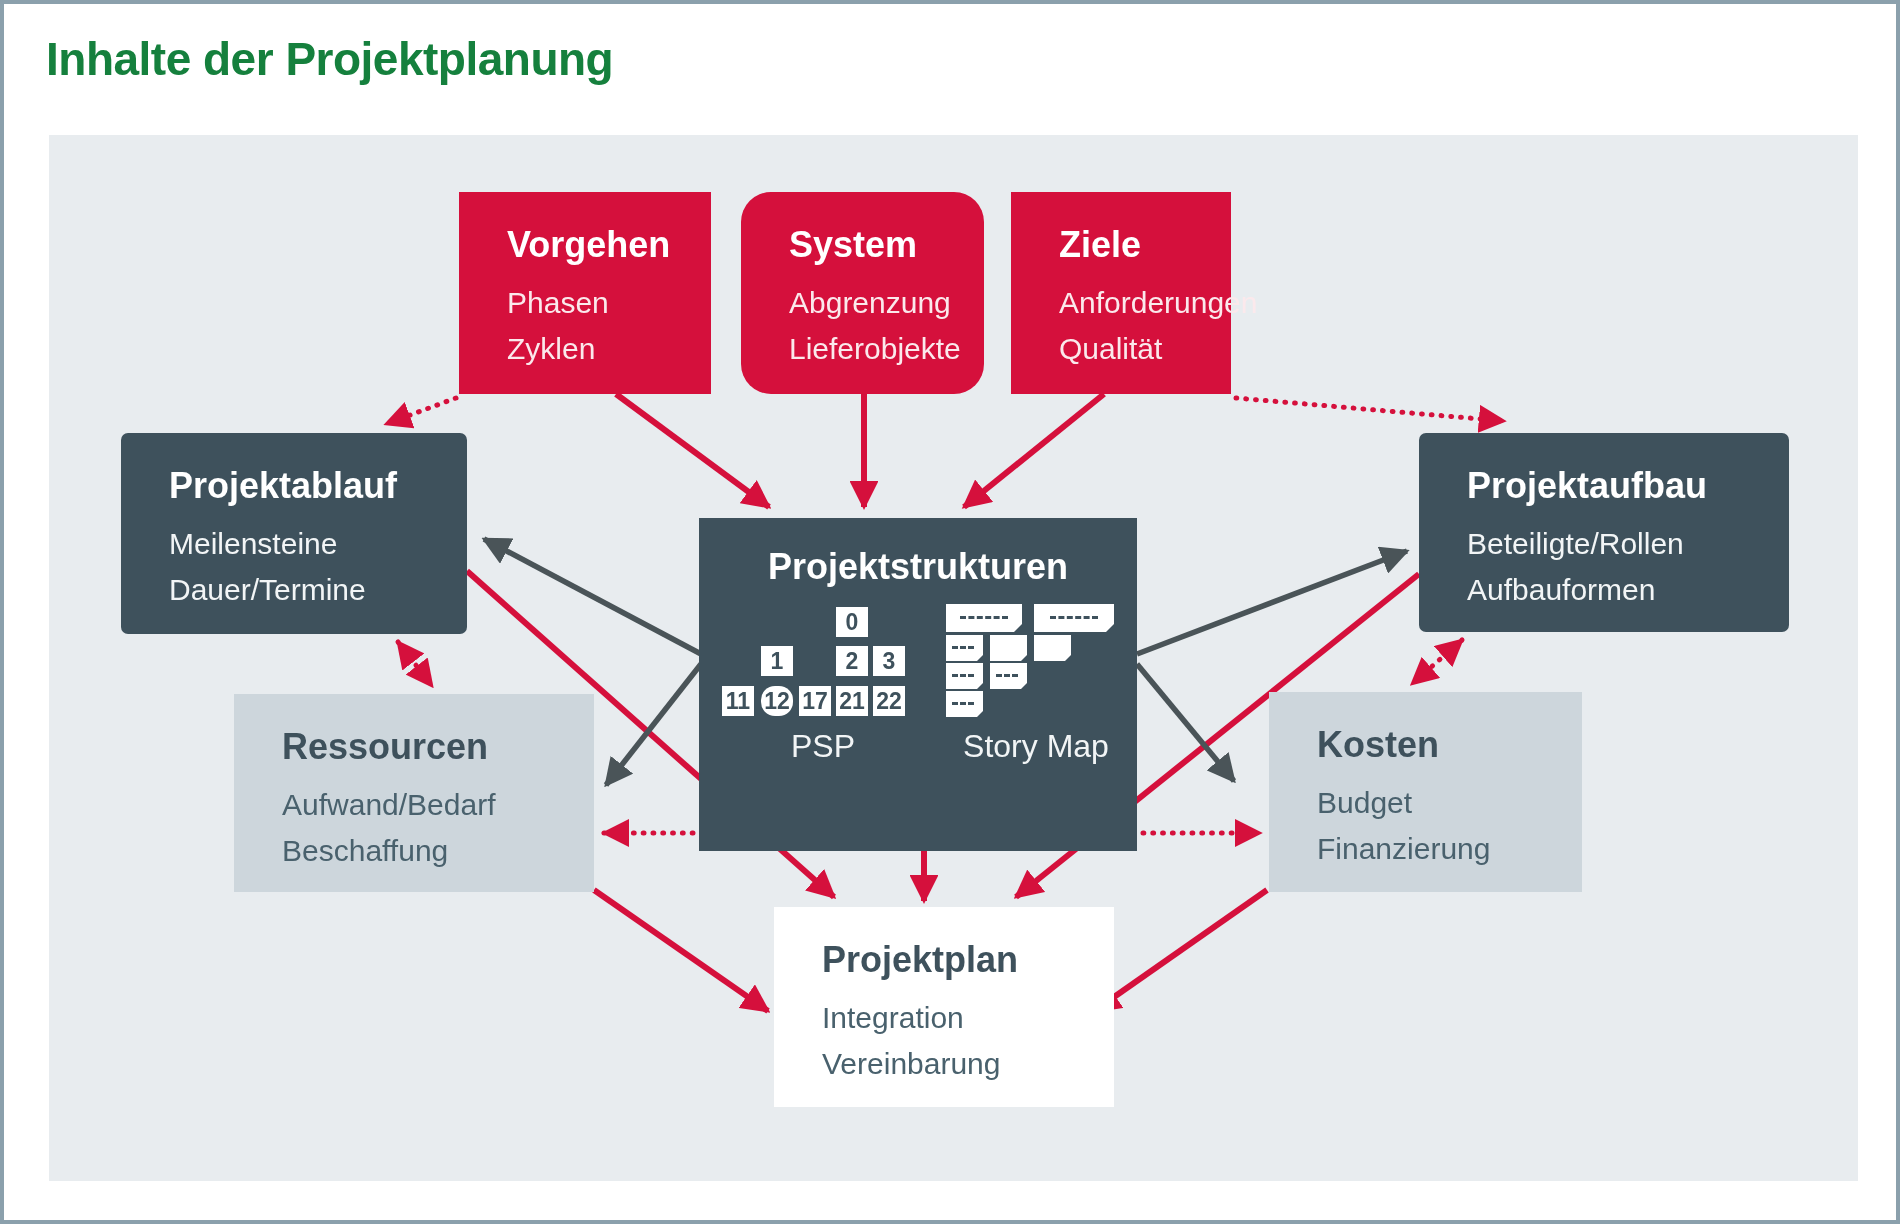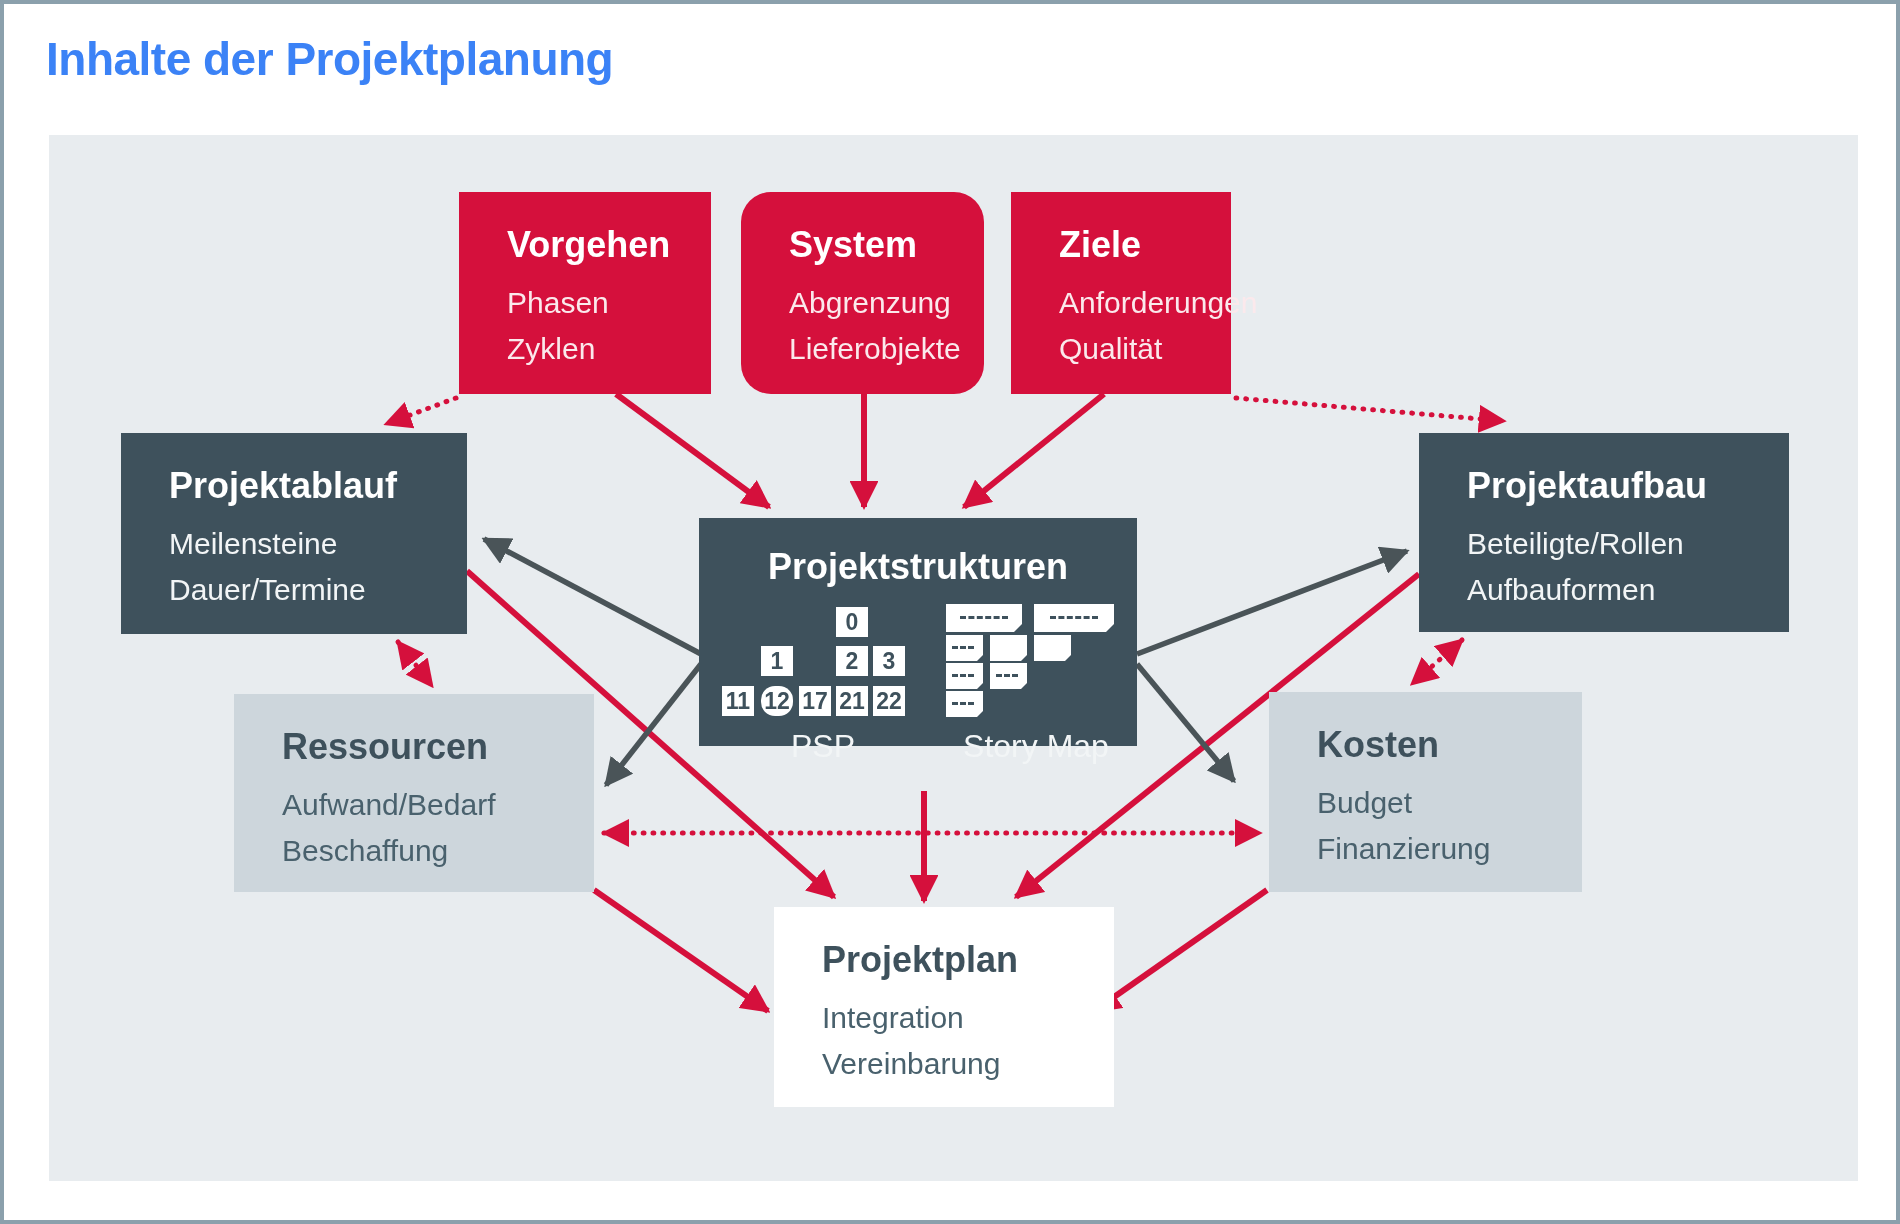--- a/index.html
+++ b/index.html
@@ -3,33 +3,33 @@
 <meta charset="utf-8">
 <style>
   html,body{margin:0;padding:0;background:#ffffff;}
   .stage{
     position:relative;width:1900px;height:1224px;background:#ffffff;
     border:4px solid #8ba0ac;box-sizing:border-box;overflow:hidden;
     font-family:"Liberation Sans", sans-serif;
   }
   .page-title{
     position:absolute;left:42px;top:28px;
-    font-size:46px;font-weight:bold;color:#3b82f6;letter-spacing:-0.5px;
+    font-size:46px;font-weight:bold;color:#15803d;letter-spacing:-0.5px;
   }
   .panel{
     position:absolute;left:45px;top:131px;width:1809px;height:1046px;
     background:#e8ecef;
   }
   .arrows{position:absolute;left:0;top:0;z-index:2;pointer-events:none;}
   .node{position:absolute;z-index:3;box-sizing:border-box;padding:30px 10px 0 48px;}
   .node .t{font-size:36px;font-weight:bold;line-height:46px;margin-bottom:12px;}
   .node .l{font-size:30px;line-height:46px;font-weight:normal;}
   .red{background:#d5103c;color:#ffffff;}
   .red .l{color:#fbe9ec;}
-  .dark{background:#3e515c;color:#ffffff;}
+  .dark{background:#3e515c;color:#ffffff;border-radius:7px;}
   .dark .l{color:#f2f5f6;}
   .light{background:#cdd6dc;}
   .light .t,.white .t{color:#3e515c;}
   .light .l,.white .l{color:#49616d;}
   .white{background:#ffffff;}
   
   .struct{position:absolute;z-index:3;background:#3e515c;color:#fff;box-sizing:border-box;}
   .struct .st{width:100%;text-align:center;position:absolute;top:28px;left:0;
     font-size:36px;font-weight:bold;}
   .psp{position:absolute;left:20px;top:86px;width:208px;height:112px;}
@@ -109,21 +109,21 @@
     <div class="t">Projektablauf</div>
     <div class="l">Meilensteine</div>
     <div class="l">Dauer/Termine</div>
   </div>
   <div class="node dark" style="left:1415px;top:429px;width:370px;height:199px;">
     <div class="t">Projektaufbau</div>
     <div class="l">Beteiligte/Rollen</div>
     <div class="l">Aufbauformen</div>
   </div>
 
-  <div class="struct" style="left:695px;top:514px;width:438px;height:228px;">
+  <div class="struct" style="left:695px;top:514px;width:438px;height:333px;">
     <div class="st">Projektstrukturen</div>
 
     <div class="psp">
       <div class="chip" style="left:117px;top:3px;">0</div>
       <div class="chip" style="left:42px;top:42px;">1</div>
       <div class="chip" style="left:117px;top:42px;">2</div>
       <div class="chip" style="left:154px;top:42px;">3</div>
       <div class="chip" style="left:3px;top:82px;">11</div>
       <div class="chip" style="left:42px;top:82px;border-radius:14px;">12</div>
       <div class="chip" style="left:80px;top:82px;">17</div>

